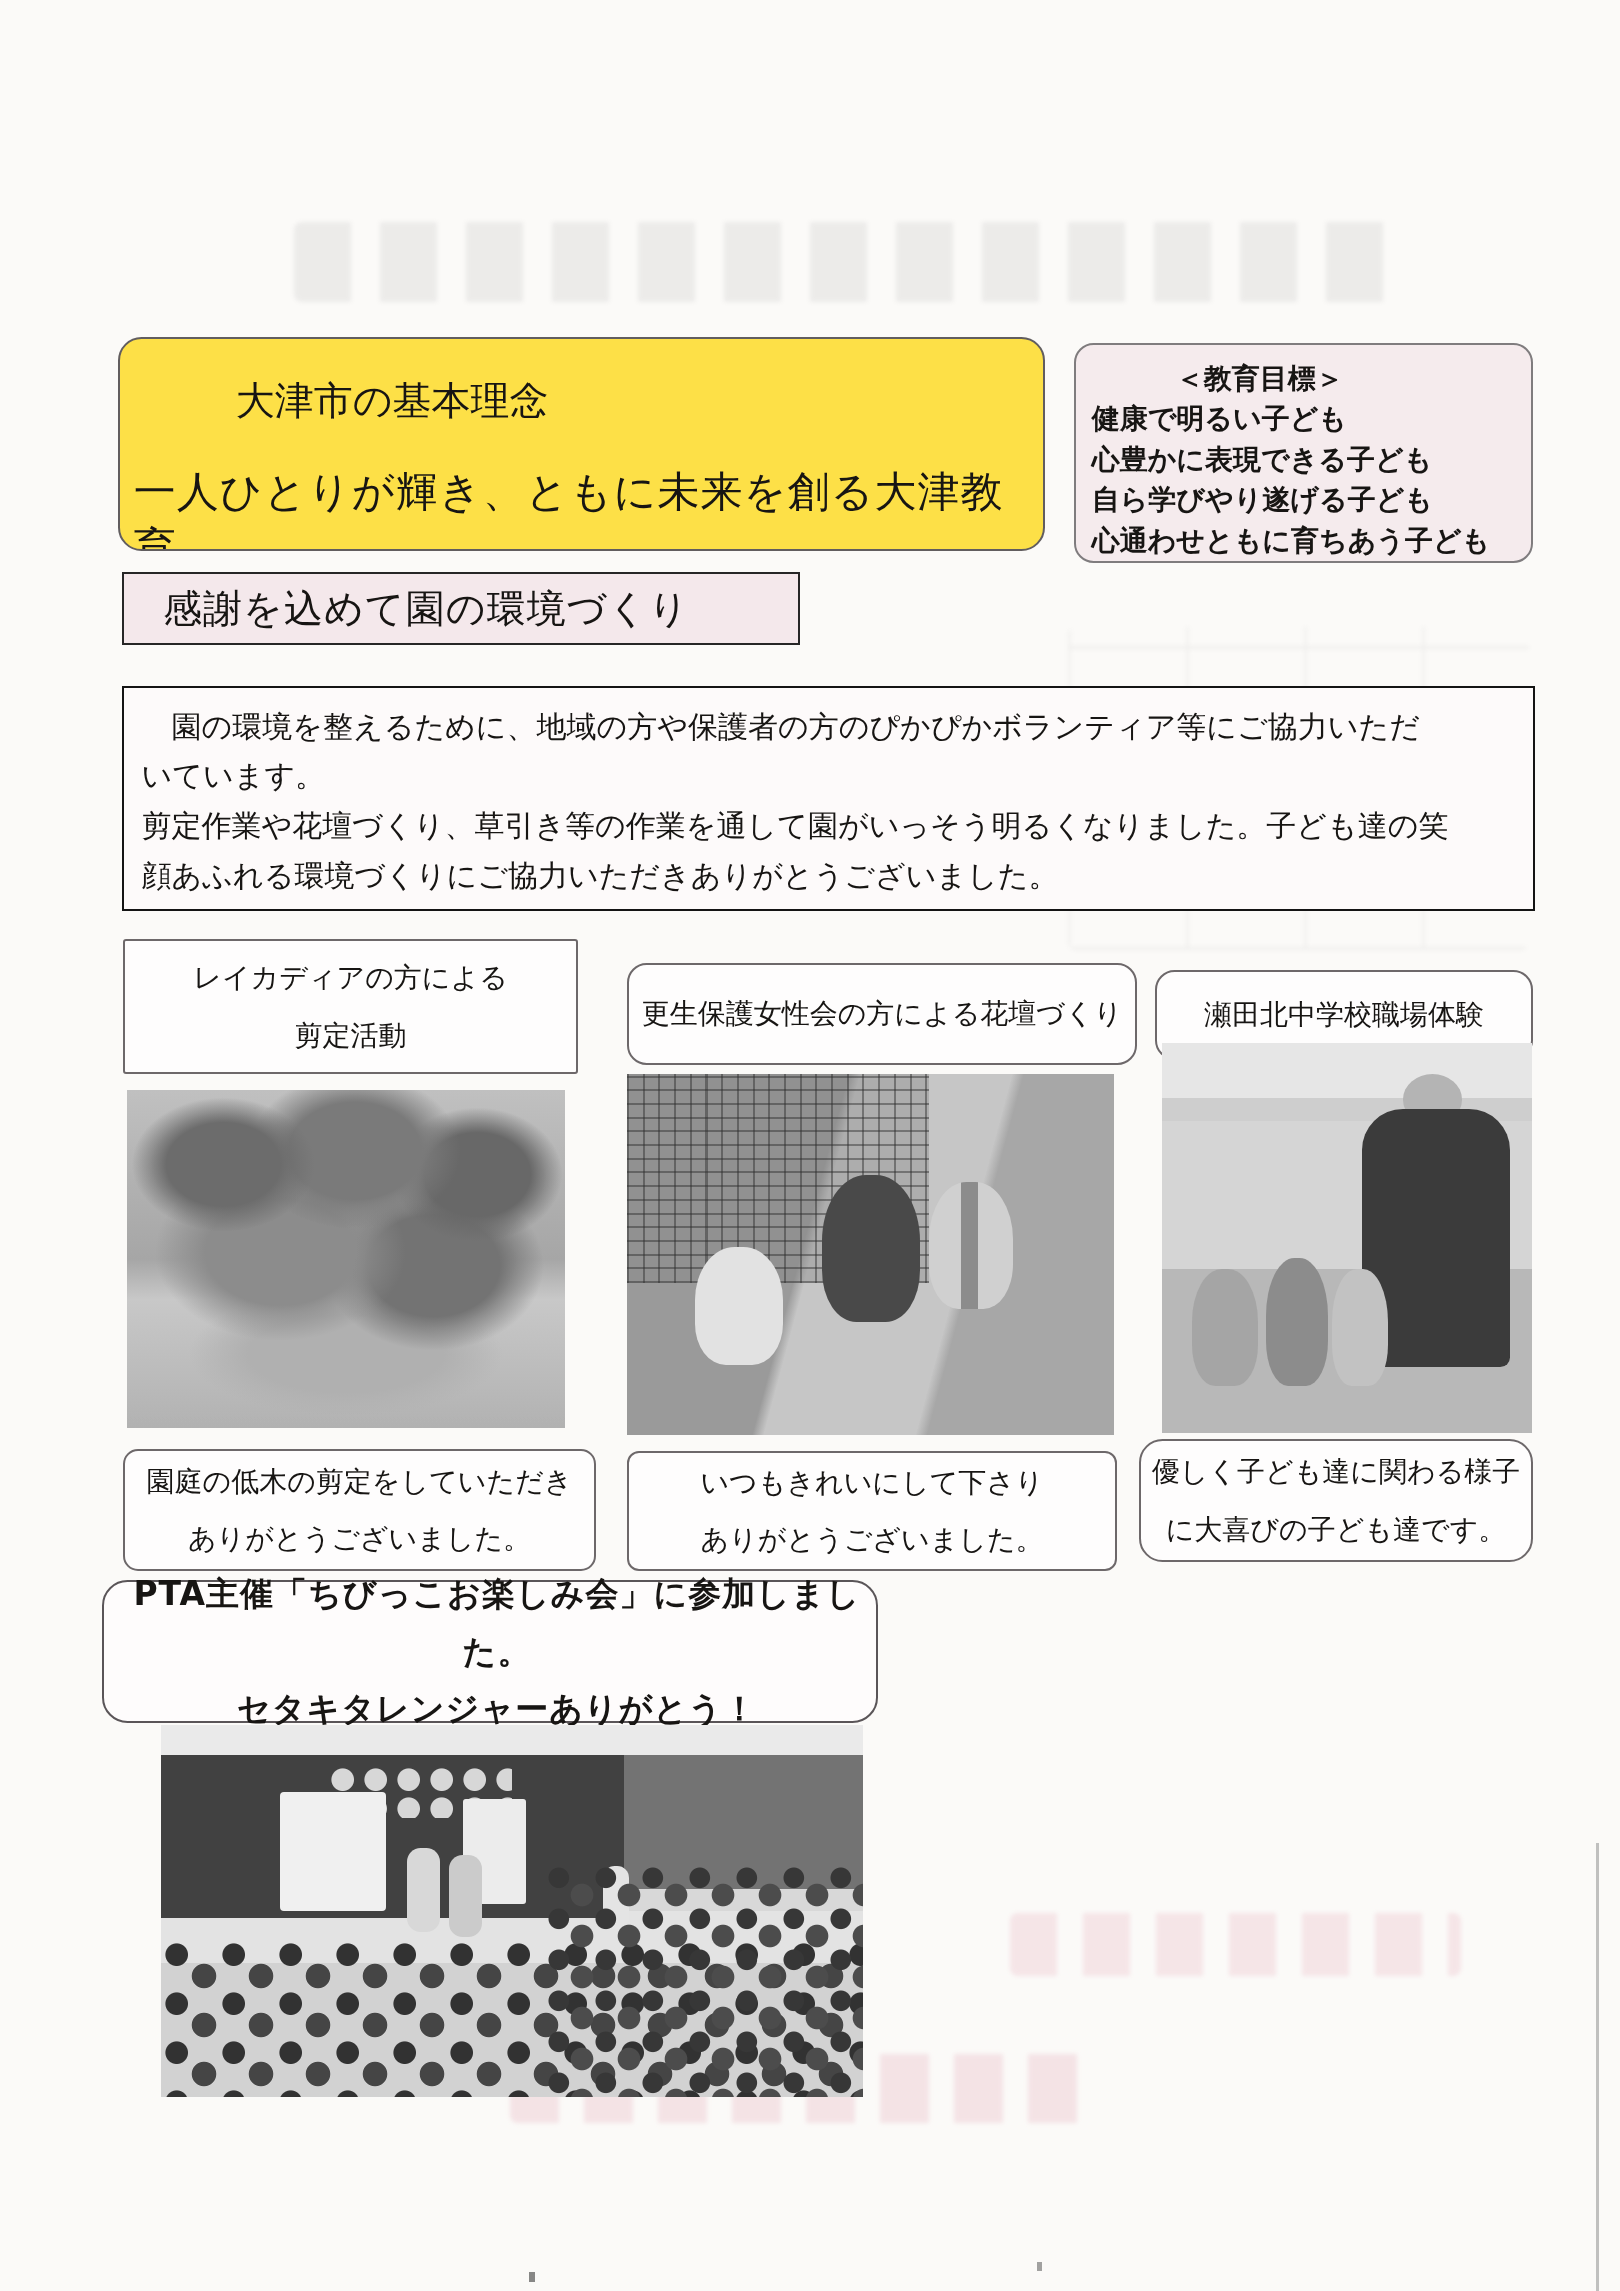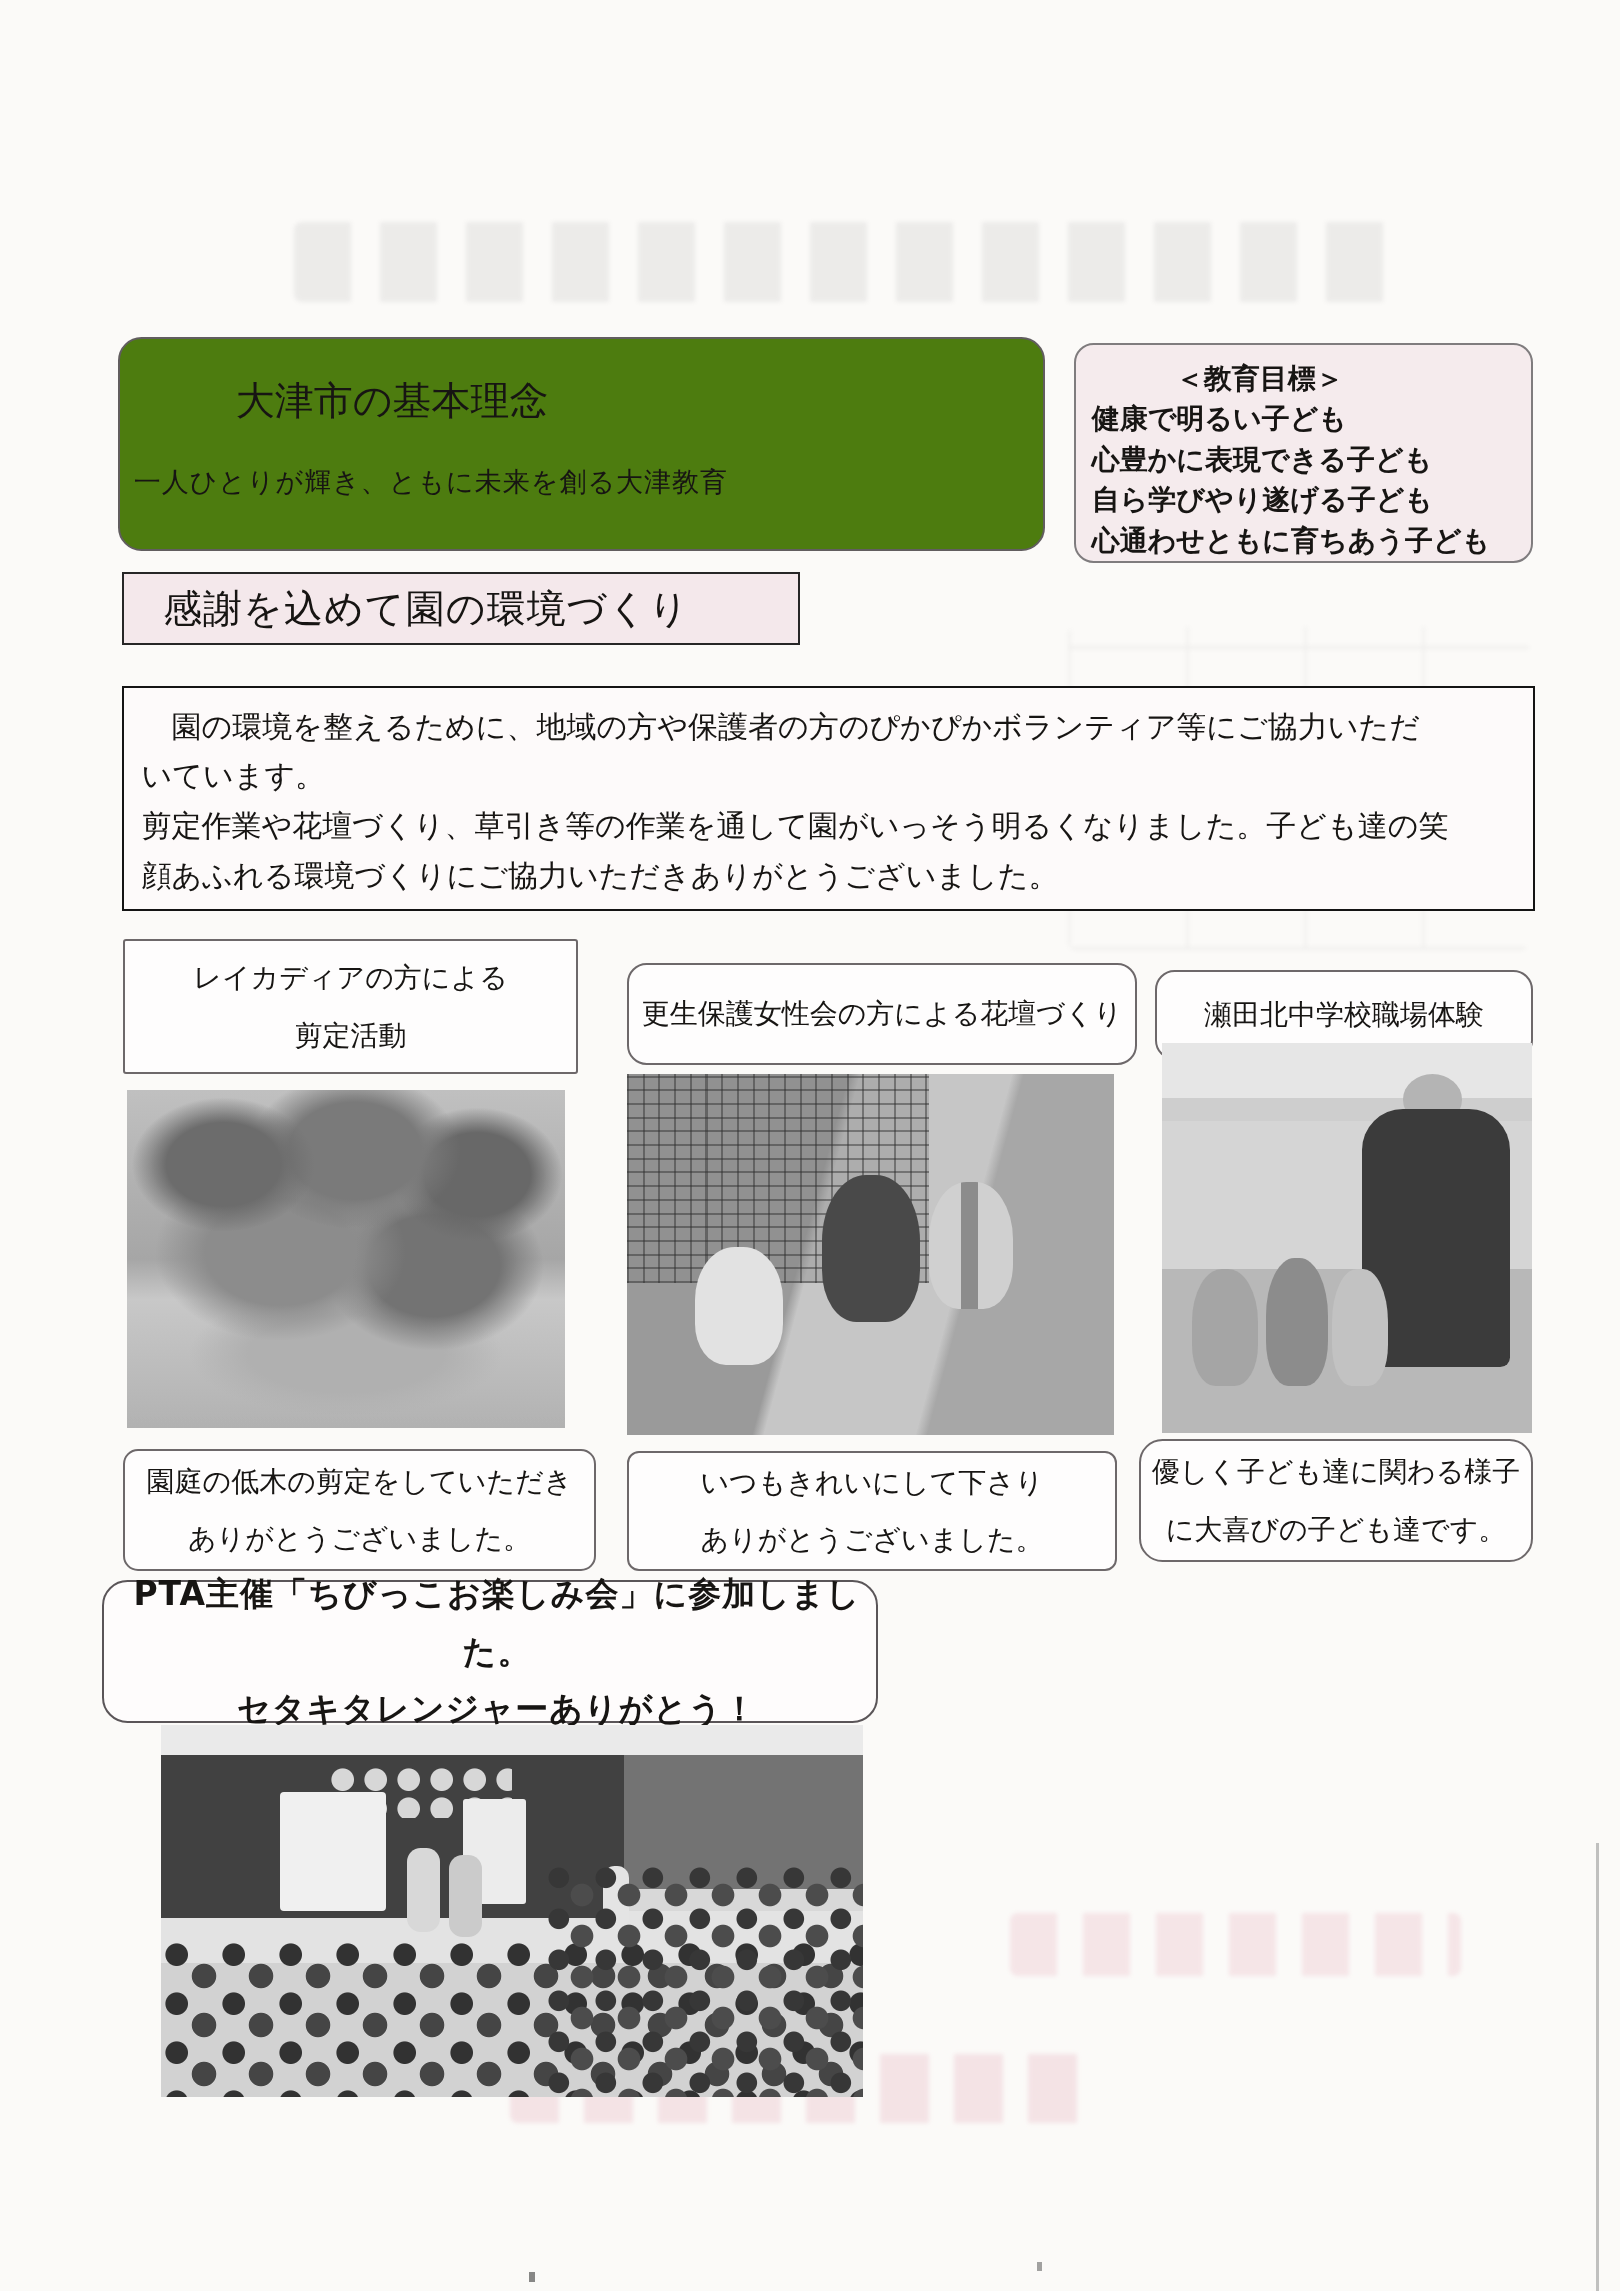--- a/index.html
+++ b/index.html
@@ -17,26 +17,26 @@
     background:#f5ebed;border:2.9px solid #8a8386;border-radius:15.7px;
     box-shadow:0 0 0 1px #cfc8ca inset;
     display:flex;align-items:baseline;padding:0 19.6px 0 47px;overflow:hidden;
   }
   .title-main{font-size:57px;font-weight:800;letter-spacing:2px;line-height:135px;}
   .title-sub{font-size:27.4px;font-weight:700;margin-left:7.8px;}
 
   
   .principle-box{
     left:118px;top:337px;width:927px;height:214px;
-    background:#4d7c0f;border:2.9px solid #615d5f;border-radius:23.5px;
+    background:#fde047;border:2.9px solid #615d5f;border-radius:23.5px;
     font-family:"DejaVu Serif","Liberation Serif",serif;
     padding:39px 9.8px 0 13.7px;overflow:hidden;
   }
   .principle-heading{display:block;font-size:39px;margin-left:102px;line-height:1.2;}
-  .principle-slogan{display:block;font-size:27px;margin-top:39px;letter-spacing:1px;}
+  .principle-slogan{display:block;font-size:42px;margin-top:39px;letter-spacing:1px;}
 
   
   .goals-box{
     left:1074px;top:343px;width:459px;height:220px;
     background:#f5ebed;border:2.9px solid #7f7c7e;border-radius:19.6px;
     padding:13.7px 9.8px 0 15.7px;font-size:28px;font-weight:600;line-height:1.45;overflow:hidden;
   }
   .goals-heading{display:block;padding-left:84px;}
   .goals-line{display:block;}
 

